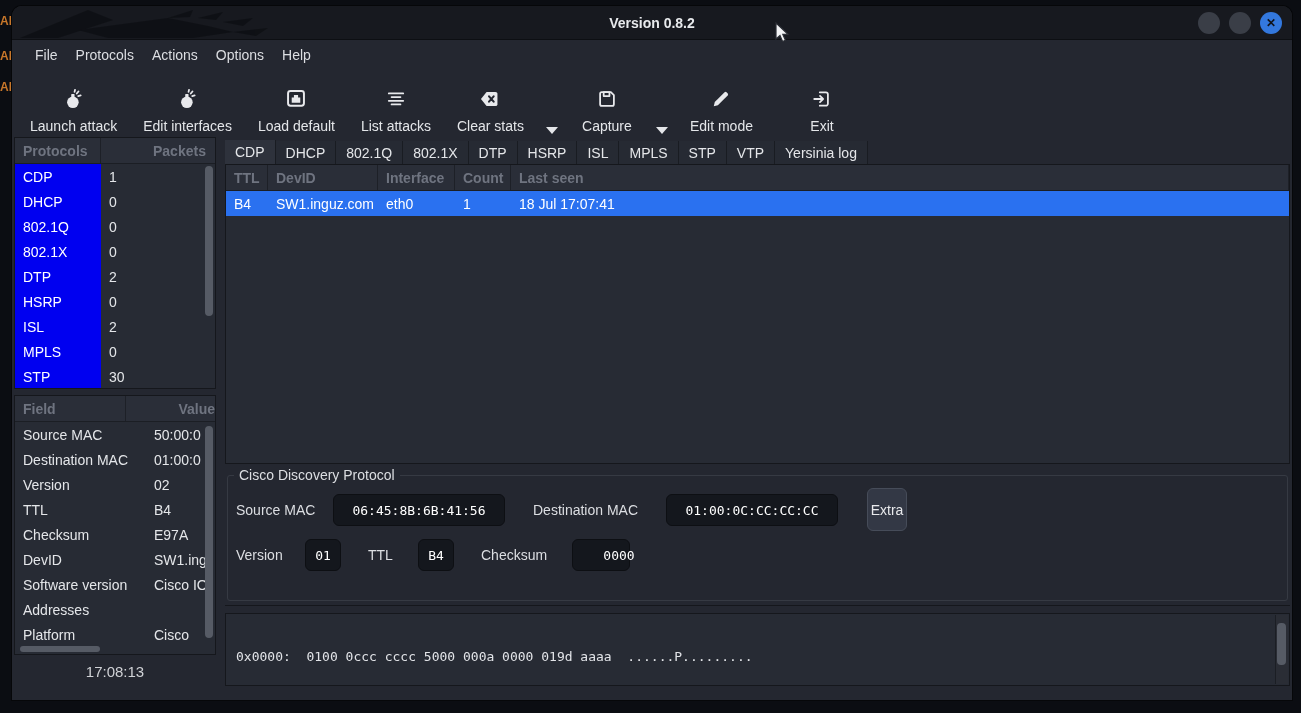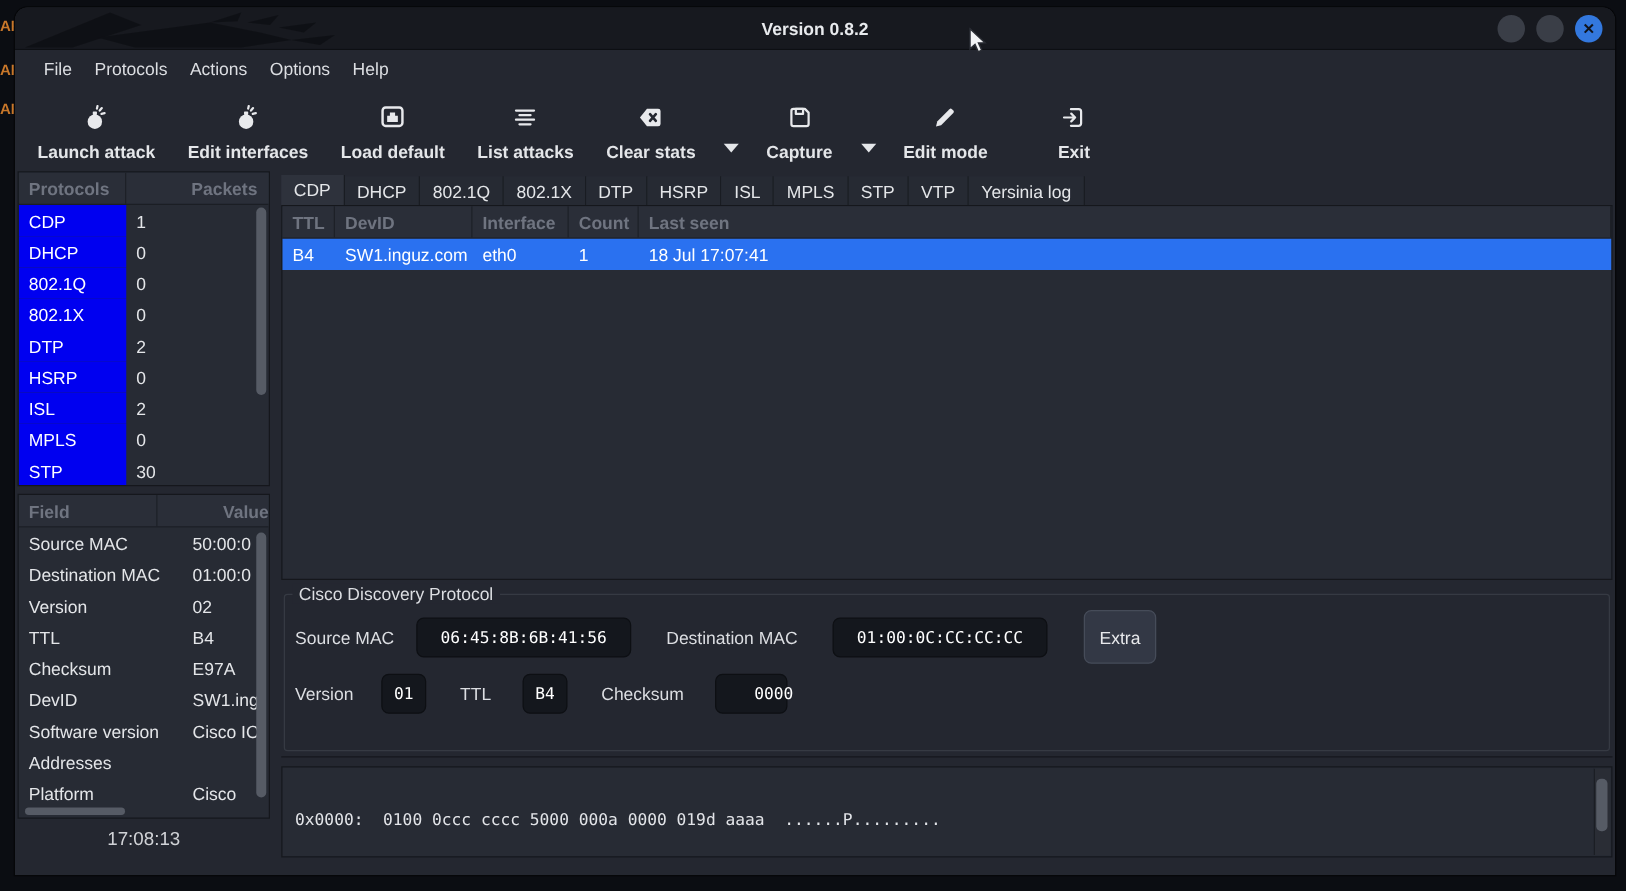--- a/index.html
+++ b/index.html
@@ -37,21 +37,21 @@
   
   .menubar {
     position:absolute; left:0; top:35px; right:0; height:27px;
     display:flex; align-items:center; padding-left:14px;
   }
   .menu-item { padding:3px 9px; color:#dcdee2; cursor:default; }
 
   
   .toolbar {
     position:absolute; left:0; top:62px; right:0; height:66px;
-    display:flex; align-items:center; padding:8px 0 0 18px;font-weight:bold;
+    display:flex; align-items:flex-end; padding:8px 0 0 18px;
   }
   .tb-item { display:flex; flex-direction:column; align-items:center; margin-right:26px; min-width:54px; }
   .tb-item .ticon { height:26px; display:flex; align-items:center; justify-content:center; }
   .tb-item .tlabel { margin-top:6px; color:#e4e6e9; white-space:nowrap; }
   .tb-arrow { width:0; height:0; border-left:6px solid transparent; border-right:6px solid transparent;
     border-top:7px solid #e4e6e9; margin:26px 22px 0 -4px; }
 
   
   .panel { position:absolute; background:#272b34; border:1px solid #15171c; }
   .p-protocols { left:2px; top:131px; width:202px; height:252px; overflow:hidden; }
@@ -353,21 +353,21 @@
       <div class="col-seen">18 Jul 17:07:41</div>
     </div>
   </div>
 
   <div class="cdp-fieldset">
     <div class="cdp-legend">Cisco Discovery Protocol</div>
     <div class="fld-label" style="left:8px; top:26px;">Source MAC</div>
     <div class="entry" style="left:105px; top:18px; width:172px; height:32px;">06:45:8B:6B:41:56</div>
     <div class="fld-label" style="left:305px; top:26px;">Destination MAC</div>
     <div class="entry" style="left:438px; top:18px; width:172px; height:32px;">01:00:0C:CC:CC:CC</div>
-    <div class="extra-btn" style="left:639px; top:12px; width:58px; height:43px;">Extra</div>
+    <div class="extra-btn" style="left:639px; top:12px; width:40px; height:43px;">Extra</div>
     <div class="fld-label" style="left:8px; top:71px;">Version</div>
     <div class="entry" style="left:77px; top:63px; width:36px; height:32px;">01</div>
     <div class="fld-label" style="left:140px; top:71px;">TTL</div>
     <div class="entry" style="left:190px; top:63px; width:36px; height:32px;">B4</div>
     <div class="fld-label" style="left:253px; top:71px;">Checksum</div>
     <div class="entry" style="left:344px; top:63px; width:58px; height:32px;padding-left:36px;">0000</div>
   </div>
 
   <div class="splitter" style="top:599px"></div>
 

